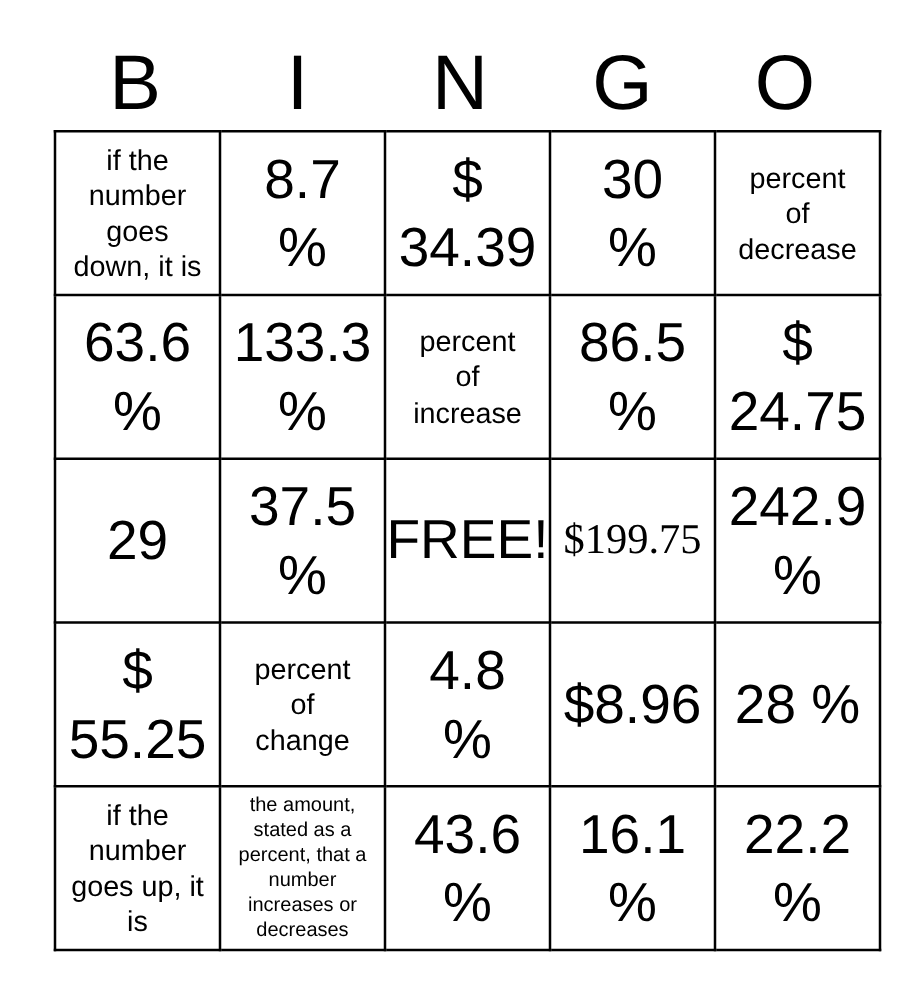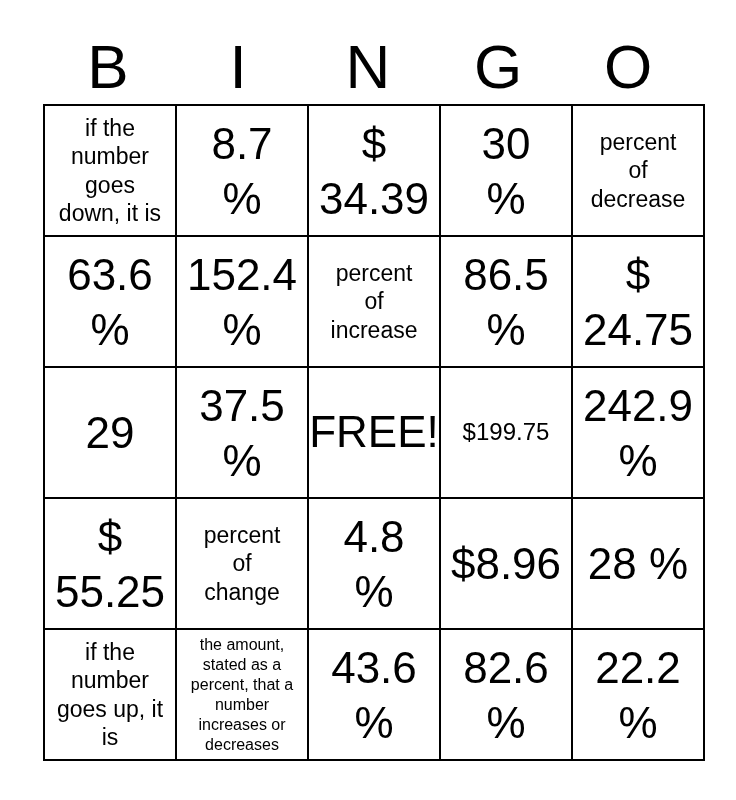--- a/index.html
+++ b/index.html
@@ -48,21 +48,21 @@
     height: 129px;
     padding: 0;
     text-align: center;
     vertical-align: middle;
     white-space: pre-line;
     overflow: hidden;
     color: #000000;
   }
   td[data-size="xl"] { font-size: 44px; line-height: 1.25; border-radius: 10px; }
   td[data-size="lg"] { font-size: 44px; line-height: 1.2; }
-  td[data-size="md"] { font-size: 24px; line-height: 1.2; }
+  td[data-size="md"] { font-size: 34px; line-height: 1.2; font-family: Liberation Serif, serif; }
   td[data-size="sm"] { font-size: 23px; line-height: 1.22; }
   td[data-size="xs"] { font-size: 16px; line-height: 1.25; margin-left: 42px; }
 </style>
 </head>
 <body>
 
 <div class="page">
 
   <div class="title-row">
     <span class="title-letter">B</span>
@@ -85,21 +85,21 @@
 34.39</td>
         <td data-size="xl">30
 %</td>
         <td data-size="sm">percent
 of
 decrease</td>
       </tr>
       <tr>
         <td data-size="xl">63.6
 %</td>
-        <td data-size="xl">152.4
+        <td data-size="xl">133.3
 %</td>
         <td data-size="sm">percent
 of
 increase</td>
         <td data-size="xl">86.5
 %</td>
         <td data-size="xl">$
 24.75</td>
       </tr>
       <tr>
@@ -128,21 +128,21 @@
 goes up, it
 is</td>
         <td data-size="xs">the amount,
 stated as a
 percent, that a
 number
 increases or
 decreases</td>
         <td data-size="xl">43.6
 %</td>
-        <td data-size="xl">82.6
+        <td data-size="xl">16.1
 %</td>
         <td data-size="xl">22.2
 %</td>
       </tr>
     </tbody>
   </table>
 
 </div>
 
 </body></html>

